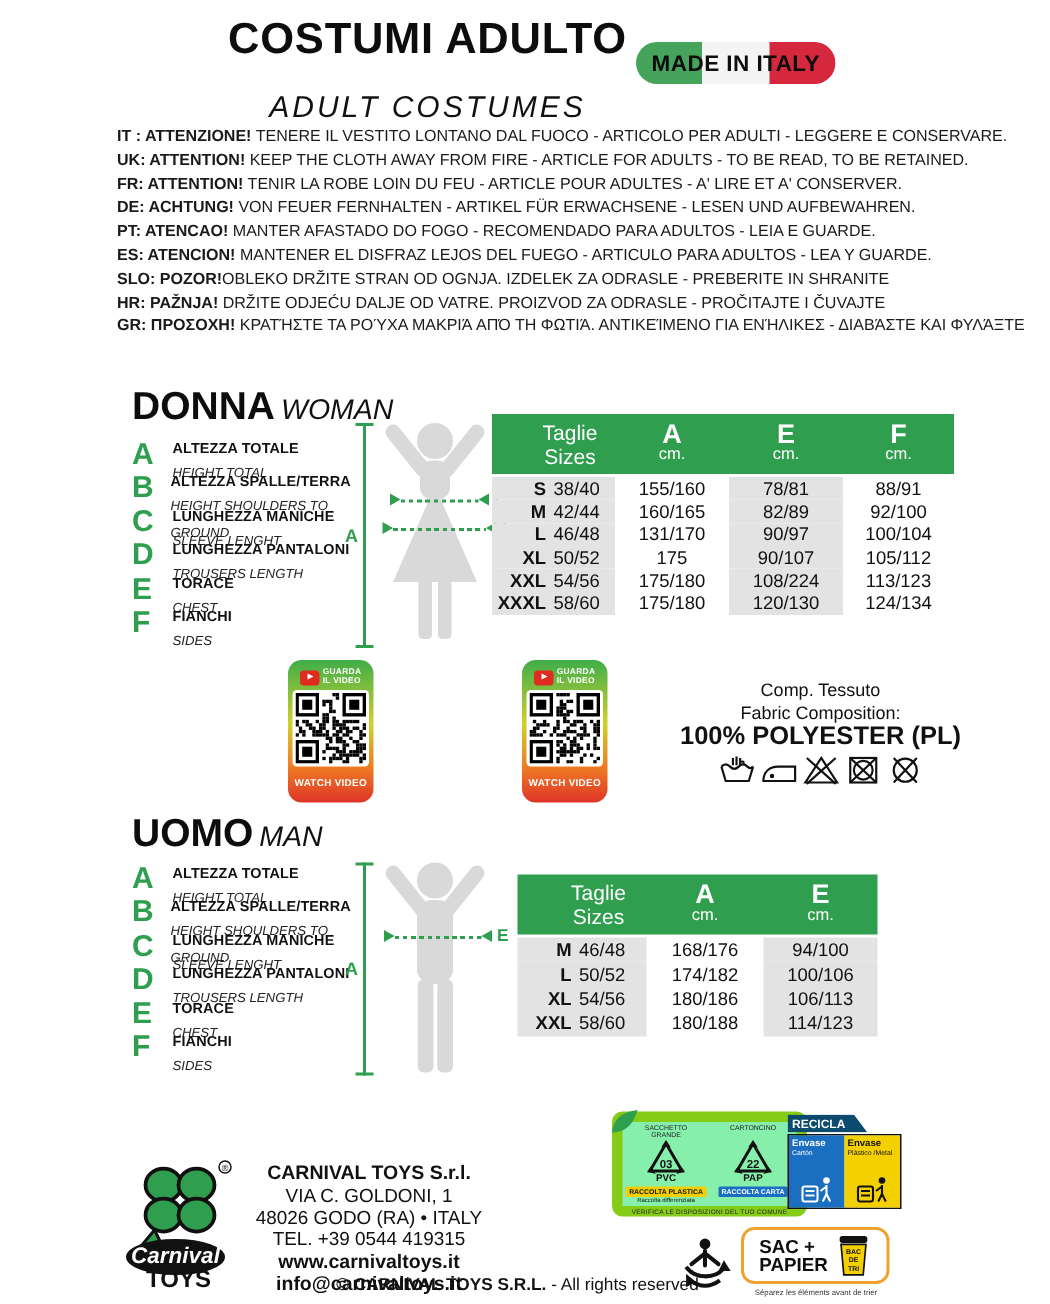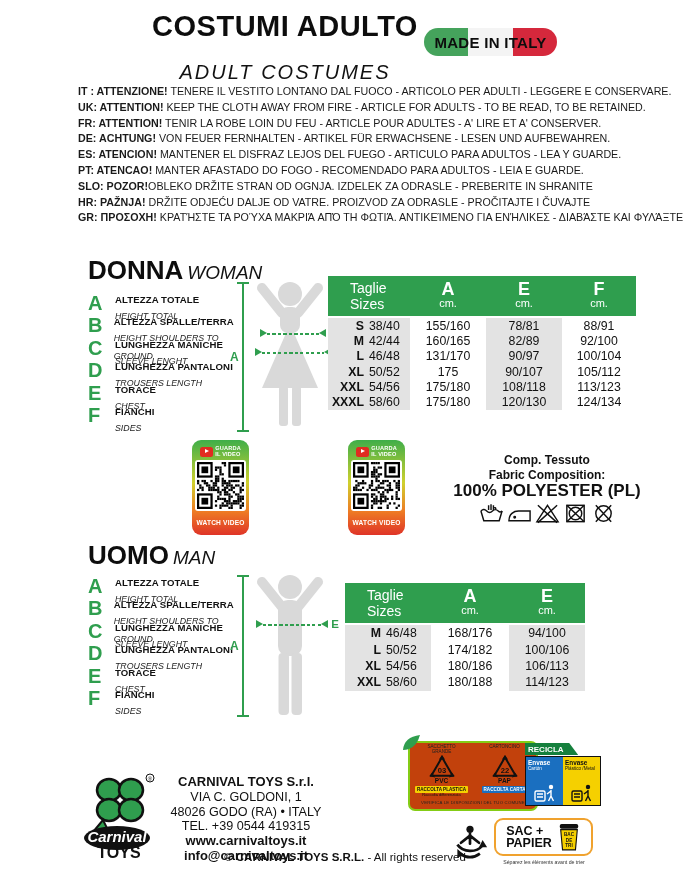--- a/index.html
+++ b/index.html
@@ -45,21 +45,21 @@
   .h-arrow { position:absolute; height:9px; }
   .h-line { position:absolute; left:7px; right:7px; top:3.5px; height:2px;
             background:repeating-linear-gradient(90deg,#2f9e4e 0 3px,transparent 3px 5.5px); }
   .ah { position:absolute; width:0; height:0; top:0; }
   .ah-r { left:0; border-left:7px solid #2f9e4e; border-top:4.5px solid transparent; border-bottom:4.5px solid transparent; }
   .ah-l { right:0; border-right:7px solid #2f9e4e; border-top:4.5px solid transparent; border-bottom:4.5px solid transparent; }
   .h-label { position:absolute; right:-11px; top:-2px; font-size:11.5px; font-weight:800; color:#2f9e4e; }
 
   
   .size-table { position:absolute; }
-  .st-header { background:#2f9e4e; color:#fff; height:40px; }
+  .st-header { background:#2f9e4e; color:#fff; height:40px;text-align:center; }
   .cols4 { display:grid; grid-template-columns:82px 76px 76px 74px; }
   .cols3 { display:grid; grid-template-columns:86px 78px 76px; }
   .st-h0 { display:flex; flex-direction:column; justify-content:center; padding-left:22px; font-size:14px; line-height:16px; }
   .st-hc { display:flex; flex-direction:column; align-items:center; justify-content:center; line-height:14px; }
   .st-hc .st-letter { font-size:18px; font-weight:800; }
   .st-hc .st-unit { font-size:11px; }
   .st-body { margin-top:2px; }
   .st-row > div { display:flex; align-items:center; justify-content:center; font-size:12.3px; }
   .st-row > div:nth-child(odd) { background:#e3e3e3; }
   .st-row .c0 { justify-content:flex-start; }
@@ -76,47 +76,47 @@
   .yt { width:13px; height:10px; background:#e02b20; border-radius:2.5px; position:relative; }
   .yt:after { content:""; position:absolute; left:5px; top:2.8px; border-left:4px solid #fff;
               border-top:2.2px solid transparent; border-bottom:2.2px solid transparent; }
   .qr-top-txt { font-size:5.6px; font-weight:800; color:#fff; line-height:5.8px; letter-spacing:.2px; }
   .qr-box { width:51px; height:51px; background:#fff; border-radius:3px; padding:2px; }
   .qr-box svg { width:47px; height:47px; display:block; }
   .qr-bottom { flex:1; display:flex; align-items:center; font-size:6.6px; font-weight:800; color:#fff; letter-spacing:.2px; }
 
   
   .fabric { position:absolute; left:452px; top:453px; width:190px; text-align:center; }
-  .fab-1 { font-size:12px; font-weight:700; line-height:15px; }
+  .fab-1 { font-size:12px; font-weight:400; line-height:15px; }
   .fab-3 { font-size:17px; font-weight:800; line-height:16px; }
   .care-row { margin-top:3px; display:flex; justify-content:center; gap:3px; }
   .care-row svg { width:25px; height:22px; }
 
   
   .logo { position:absolute; left:83px; top:772px; width:72px; height:88px; }
   .company { position:absolute; left:148px; top:775px; width:196px; text-align:center; }
   .company div { font-size:12.6px; line-height:14.8px; }
   .company .b { font-weight:800; font-size:13px; }
 
   .ecobox { position:absolute; left:408px; top:741px; width:130px; height:70px;
-            border:2px solid #84cc16; border-radius:7px; background:#c2410c; padding-top:2px; }
+            border:7px solid #84cc16; border-radius:7px; background:#86efac; padding-top:2px; }
   .eco-cols { display:flex; justify-content:space-around; }
   .eco-col { width:50px; display:flex; flex-direction:column; align-items:center; }
   .eco-tiny { font-size:4.6px; line-height:4.8px; text-align:center; color:#222; }
   .eco-col svg.recy { width:26px; height:23px; margin:0.5px 0 0; }
   .eco-mat { font-size:6.5px; font-weight:800; line-height:6.5px; }
   .tag { font-size:4.6px; font-weight:800; padding:1px 2px; margin-top:1.5px; border-radius:1px; white-space:nowrap; }
   .tag-y { background:#f5d000; color:#111; }
   .tag-b { background:#1a6fc0; color:#fff; }
   .tag-sub { font-size:4px; line-height:4.5px; }
   .eco-verify { font-size:4.3px; text-align:center; margin-top:2px; color:#222; letter-spacing:.2px; }
   .leaf { position:absolute; left:-8px; top:-9px; width:20px; height:18px; }
 
   .recicla { position:absolute; left:525px; top:743px; width:76px; height:66px; }
-  .recicla-hdr { background:#15803d; color:#fff; font-size:8px; font-weight:800; padding:1.5px 3px;
+  .recicla-hdr { background:#0c4a6e; color:#fff; font-size:8px; font-weight:800; padding:1.5px 3px;
                  clip-path:polygon(0 0, calc(100% - 9px) 0, 100% 100%, 0 100%); width:70%; }
   .recicla-panels { display:flex; margin-top:1px; height:50px; border:1px solid #111; }
   .panel { flex:1; padding:2px; display:flex; flex-direction:column; }
   .panel-blue { background:#1a6fc0; color:#fff; }
   .panel-yellow { background:#f5d000; color:#111; }
   .panel .p1 { font-size:6.4px; font-weight:800; line-height:7px; }
   .panel .p2 { font-size:4.6px; line-height:5px; }
   .panel svg { margin-top:auto; width:26px; height:20px; align-self:center; }
 
   .triman { position:absolute; left:452px; top:820px; width:36px; height:42px; }
@@ -143,22 +143,22 @@
     <div class="w"></div>
     <div class="r"></div>
     <div class="badge-text">MADE IN ITALY</div>
   </div>
 
   <div class="warnings">
     <div class="warn-line"><b>IT : ATTENZIONE!</b><span> TENERE IL VESTITO LONTANO DAL FUOCO - ARTICOLO PER ADULTI - LEGGERE E CONSERVARE.</span></div>
     <div class="warn-line"><b>UK: ATTENTION!</b><span> KEEP THE CLOTH AWAY FROM FIRE - ARTICLE FOR ADULTS - TO BE READ, TO BE RETAINED.</span></div>
     <div class="warn-line"><b>FR: ATTENTION!</b><span> TENIR LA ROBE LOIN DU FEU - ARTICLE POUR ADULTES  - A' LIRE ET A' CONSERVER.</span></div>
     <div class="warn-line"><b>DE: ACHTUNG!</b><span> VON FEUER FERNHALTEN - ARTIKEL FÜR ERWACHSENE  - LESEN UND AUFBEWAHREN.</span></div>
+    <div class="warn-line"><b>PT: ATENCAO!</b><span> MANTER AFASTADO DO FOGO - RECOMENDADO PARA ADULTOS - LEIA E GUARDE.</span></div>
     <div class="warn-line"><b>ES: ATENCION!</b><span> MANTENER EL DISFRAZ LEJOS DEL FUEGO -  ARTICULO PARA ADULTOS - LEA Y GUARDE.</span></div>
-    <div class="warn-line"><b>PT: ATENCAO!</b><span> MANTER AFASTADO DO FOGO - RECOMENDADO PARA ADULTOS - LEIA E GUARDE.</span></div>
     <div class="warn-line"><b>SLO: POZOR!</b><span>OBLEKO DRŽITE STRAN OD OGNJA. IZDELEK ZA ODRASLE - PREBERITE IN SHRANITE</span></div>
     <div class="warn-line"><b>HR: PAŽNJA!</b><span> DRŽITE ODJEĆU DALJE OD VATRE. PROIZVOD ZA ODRASLE - PROČITAJTE I ČUVAJTE</span></div>
     <div class="warn-line"><b>GR: ΠΡΟΣΟΧΗ!</b><span> ΚΡΑΤΉΣΤΕ ΤΑ ΡΟΎΧΑ ΜΑΚΡΙΆ ΑΠΌ ΤΗ ΦΩΤΙΆ. ΑΝΤΙΚΕΊΜΕΝΟ ΓΙΑ ΕΝΉΛΙΚΕΣ - ΔΙΑΒΆΣΤΕ ΚΑΙ ΦΥΛΆΞΤΕ</span></div>
   </div>
 
   <div class="sec-title" style="top:255px">
     <span class="it">DONNA</span><span class="en">WOMAN</span>
   </div>
 
   <div class="legend" style="top:294px">
@@ -269,21 +269,21 @@
           <div class="c1">175</div>
           <div class="c2">90/107</div>
           <div class="c3">105/112</div>
         </div>
       <div class="st-row cols4">
           <div class="c0">
             <b>XXL</b>
             <span>54/56</span>
           </div>
           <div class="c1">175/180</div>
-          <div class="c2">108/118</div>
+          <div class="c2">108/224</div>
           <div class="c3">113/123</div>
         </div>
       <div class="st-row cols4">
           <div class="c0">
             <b>XXXL</b>
             <span>58/60</span>
           </div>
           <div class="c1">175/180</div>
           <div class="c2">120/130</div>
           <div class="c3">124/134</div>

